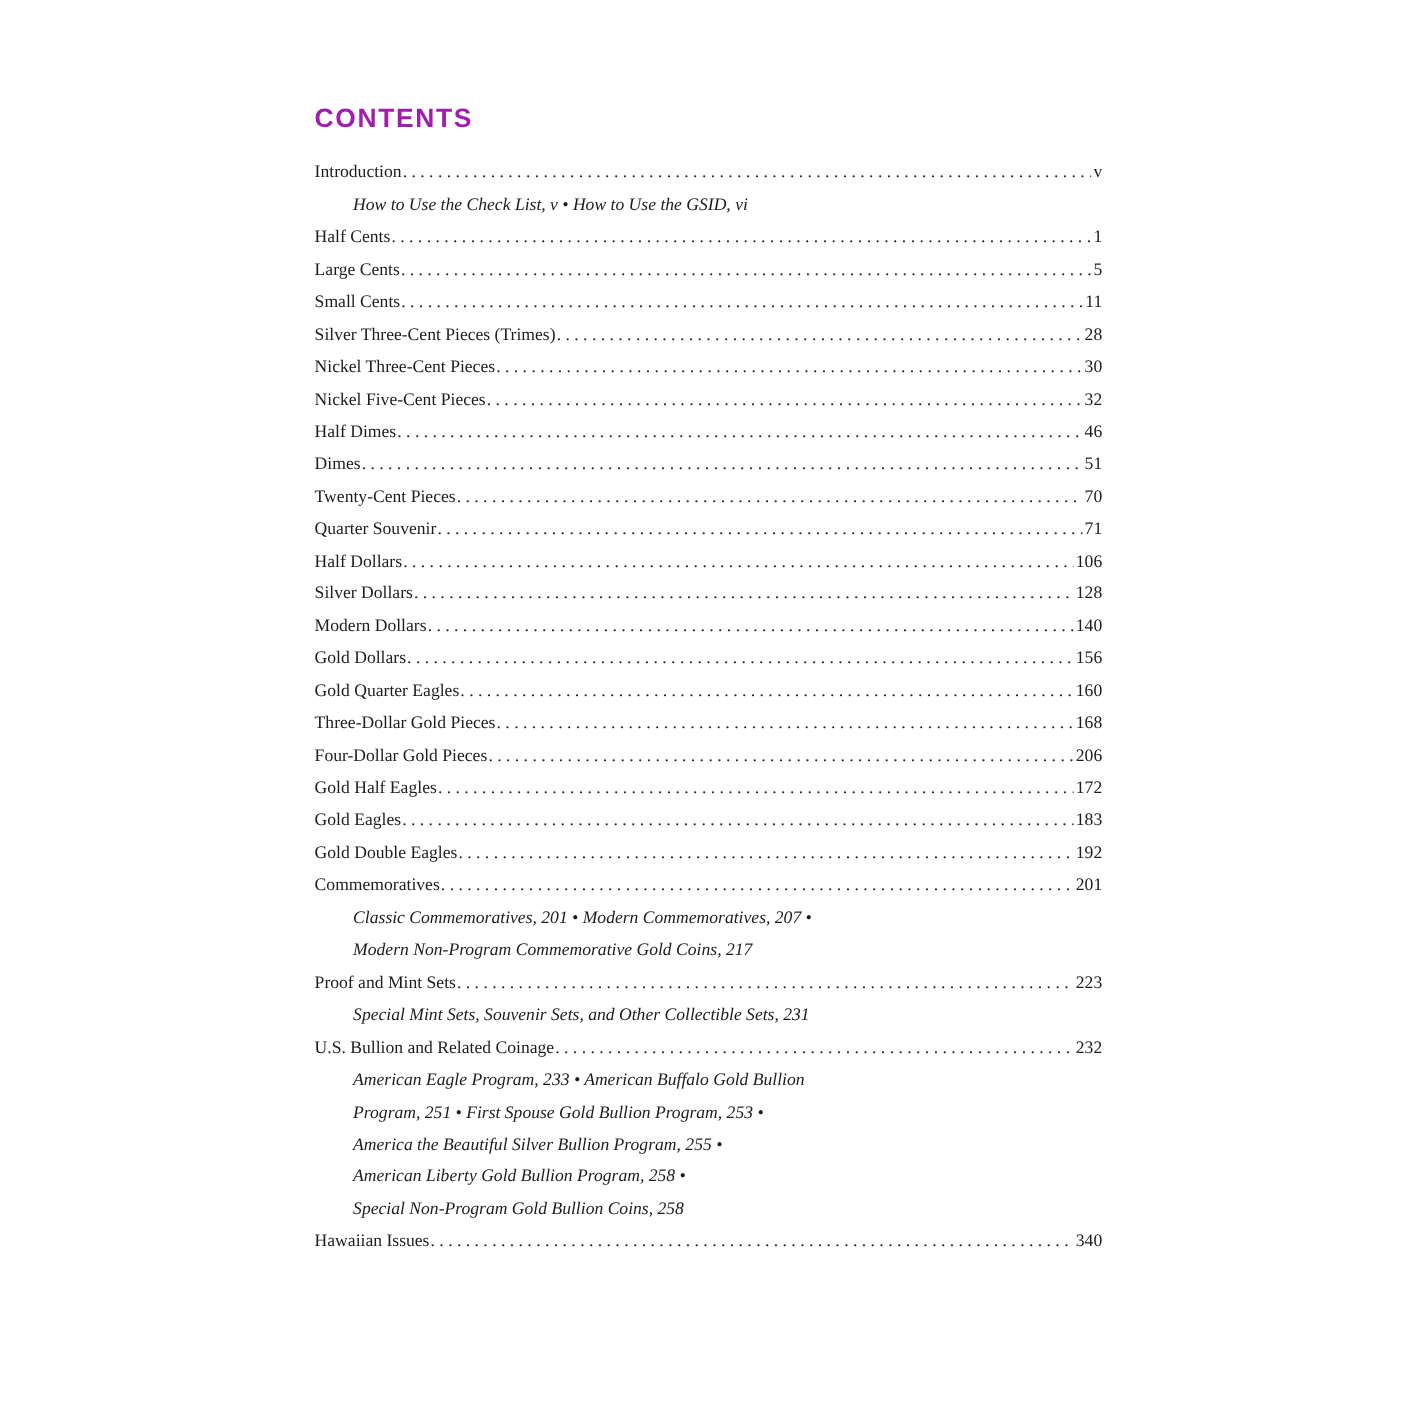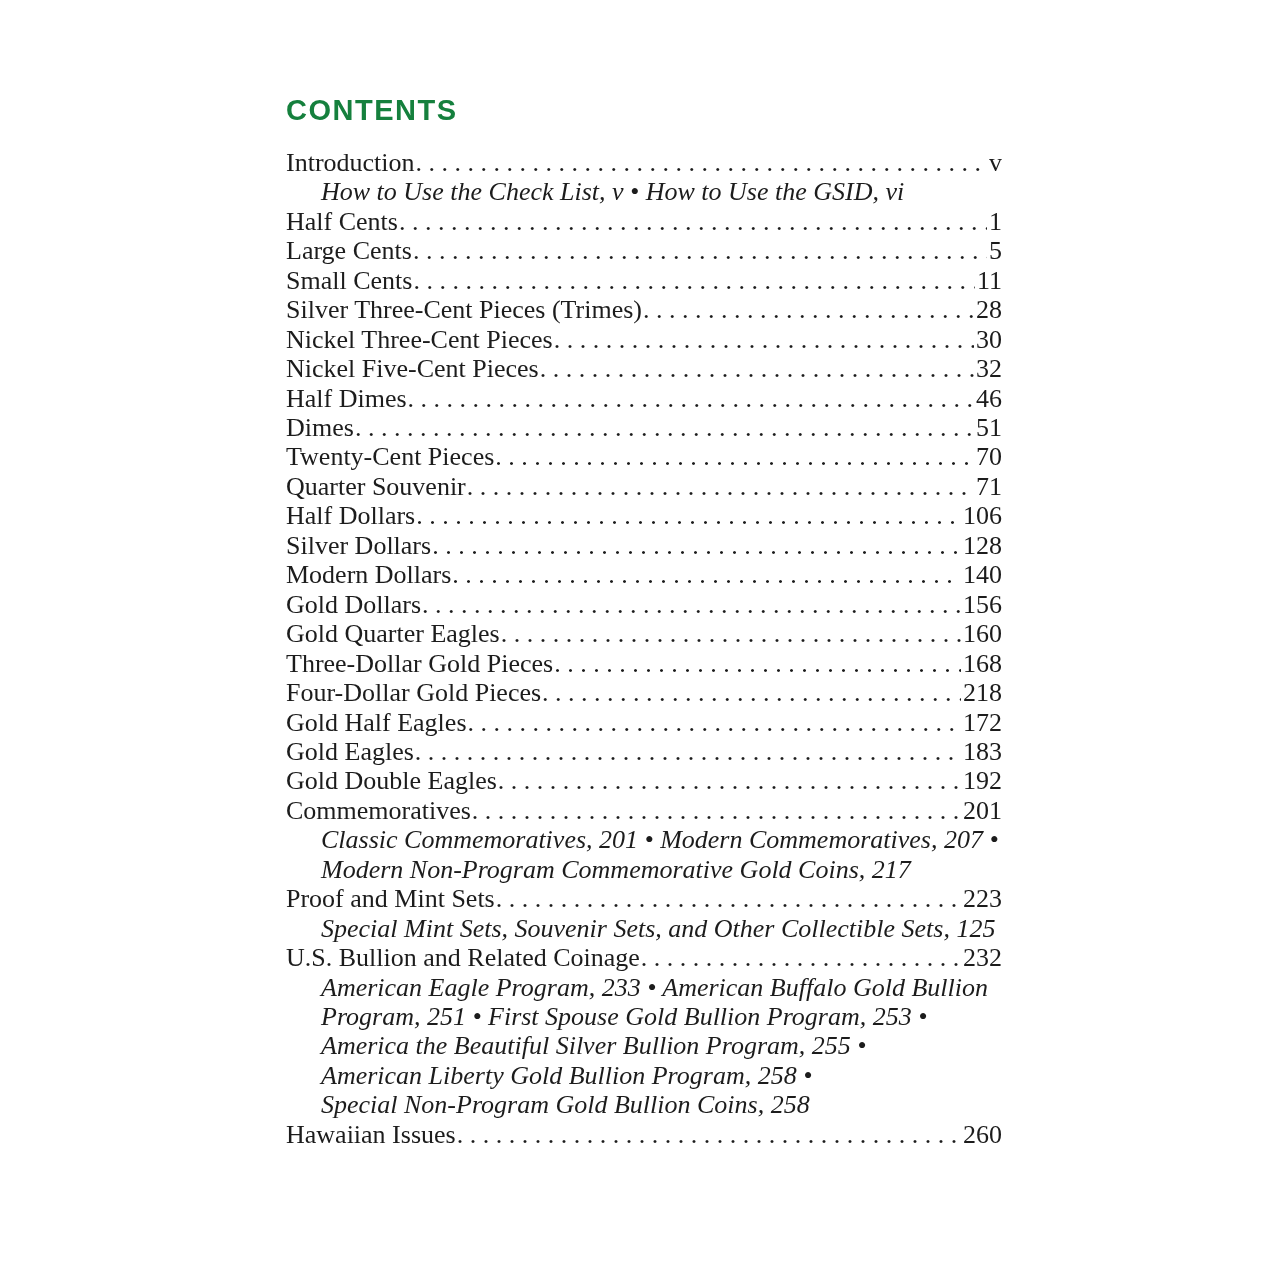--- a/index.html
+++ b/index.html
@@ -17,28 +17,28 @@
   }
   .page {
     position: absolute;
     left: 286px;
     top: 95px;
     width: 716px;
   }
   .title {
     font-family: "Liberation Sans", sans-serif;
     font-weight: 700;
-    font-size: 29px;
+    font-size: 24px;
     letter-spacing: 1.5px;
-    color: #15803d;
+    color: #a21caf;
     margin: 0 0 21px 0;
     line-height: 1.1;
   }
   .toc {
-    font-size: 26px;
+    font-size: 16px;
     line-height: 29.45px;
   }
   .toc-row {
     display: flex;
     align-items: baseline;
     white-space: nowrap;
   }
   .toc-label {
     flex: 0 0 auto;
   }
@@ -149,21 +149,21 @@
         <span class="toc-page">160</span>
       </div>
       <div class="toc-row">
         <span class="toc-label">Three-Dollar Gold Pieces</span>
         <span class="toc-leader"></span>
         <span class="toc-page">168</span>
       </div>
       <div class="toc-row">
         <span class="toc-label">Four-Dollar Gold Pieces</span>
         <span class="toc-leader"></span>
-        <span class="toc-page">218</span>
+        <span class="toc-page">206</span>
       </div>
       <div class="toc-row">
         <span class="toc-label">Gold Half Eagles</span>
         <span class="toc-leader"></span>
         <span class="toc-page">172</span>
       </div>
       <div class="toc-row">
         <span class="toc-label">Gold Eagles</span>
         <span class="toc-leader"></span>
         <span class="toc-page">183</span>
@@ -178,30 +178,30 @@
         <span class="toc-leader"></span>
         <span class="toc-page">201</span>
       </div>
       <div class="toc-sub">Classic Commemoratives, 201 • Modern Commemoratives, 207 •</div>
       <div class="toc-sub">Modern Non-Program Commemorative Gold Coins, 217</div>
       <div class="toc-row">
         <span class="toc-label">Proof and Mint Sets</span>
         <span class="toc-leader"></span>
         <span class="toc-page">223</span>
       </div>
-      <div class="toc-sub">Special Mint Sets, Souvenir Sets, and Other Collectible Sets, 125</div>
+      <div class="toc-sub">Special Mint Sets, Souvenir Sets, and Other Collectible Sets, 231</div>
       <div class="toc-row">
         <span class="toc-label">U.S. Bullion and Related Coinage</span>
         <span class="toc-leader"></span>
         <span class="toc-page">232</span>
       </div>
       <div class="toc-sub">American Eagle Program, 233 • American Buffalo Gold Bullion</div>
       <div class="toc-sub">Program, 251 • First Spouse Gold Bullion Program, 253 •</div>
       <div class="toc-sub">America the Beautiful Silver Bullion Program, 255 •</div>
       <div class="toc-sub">American Liberty Gold Bullion Program, 258 •</div>
       <div class="toc-sub">Special Non-Program Gold Bullion Coins, 258</div>
       <div class="toc-row">
         <span class="toc-label">Hawaiian Issues</span>
         <span class="toc-leader"></span>
-        <span class="toc-page">260</span>
+        <span class="toc-page">340</span>
       </div>
     </div>
 </div>
 
 </body></html>

